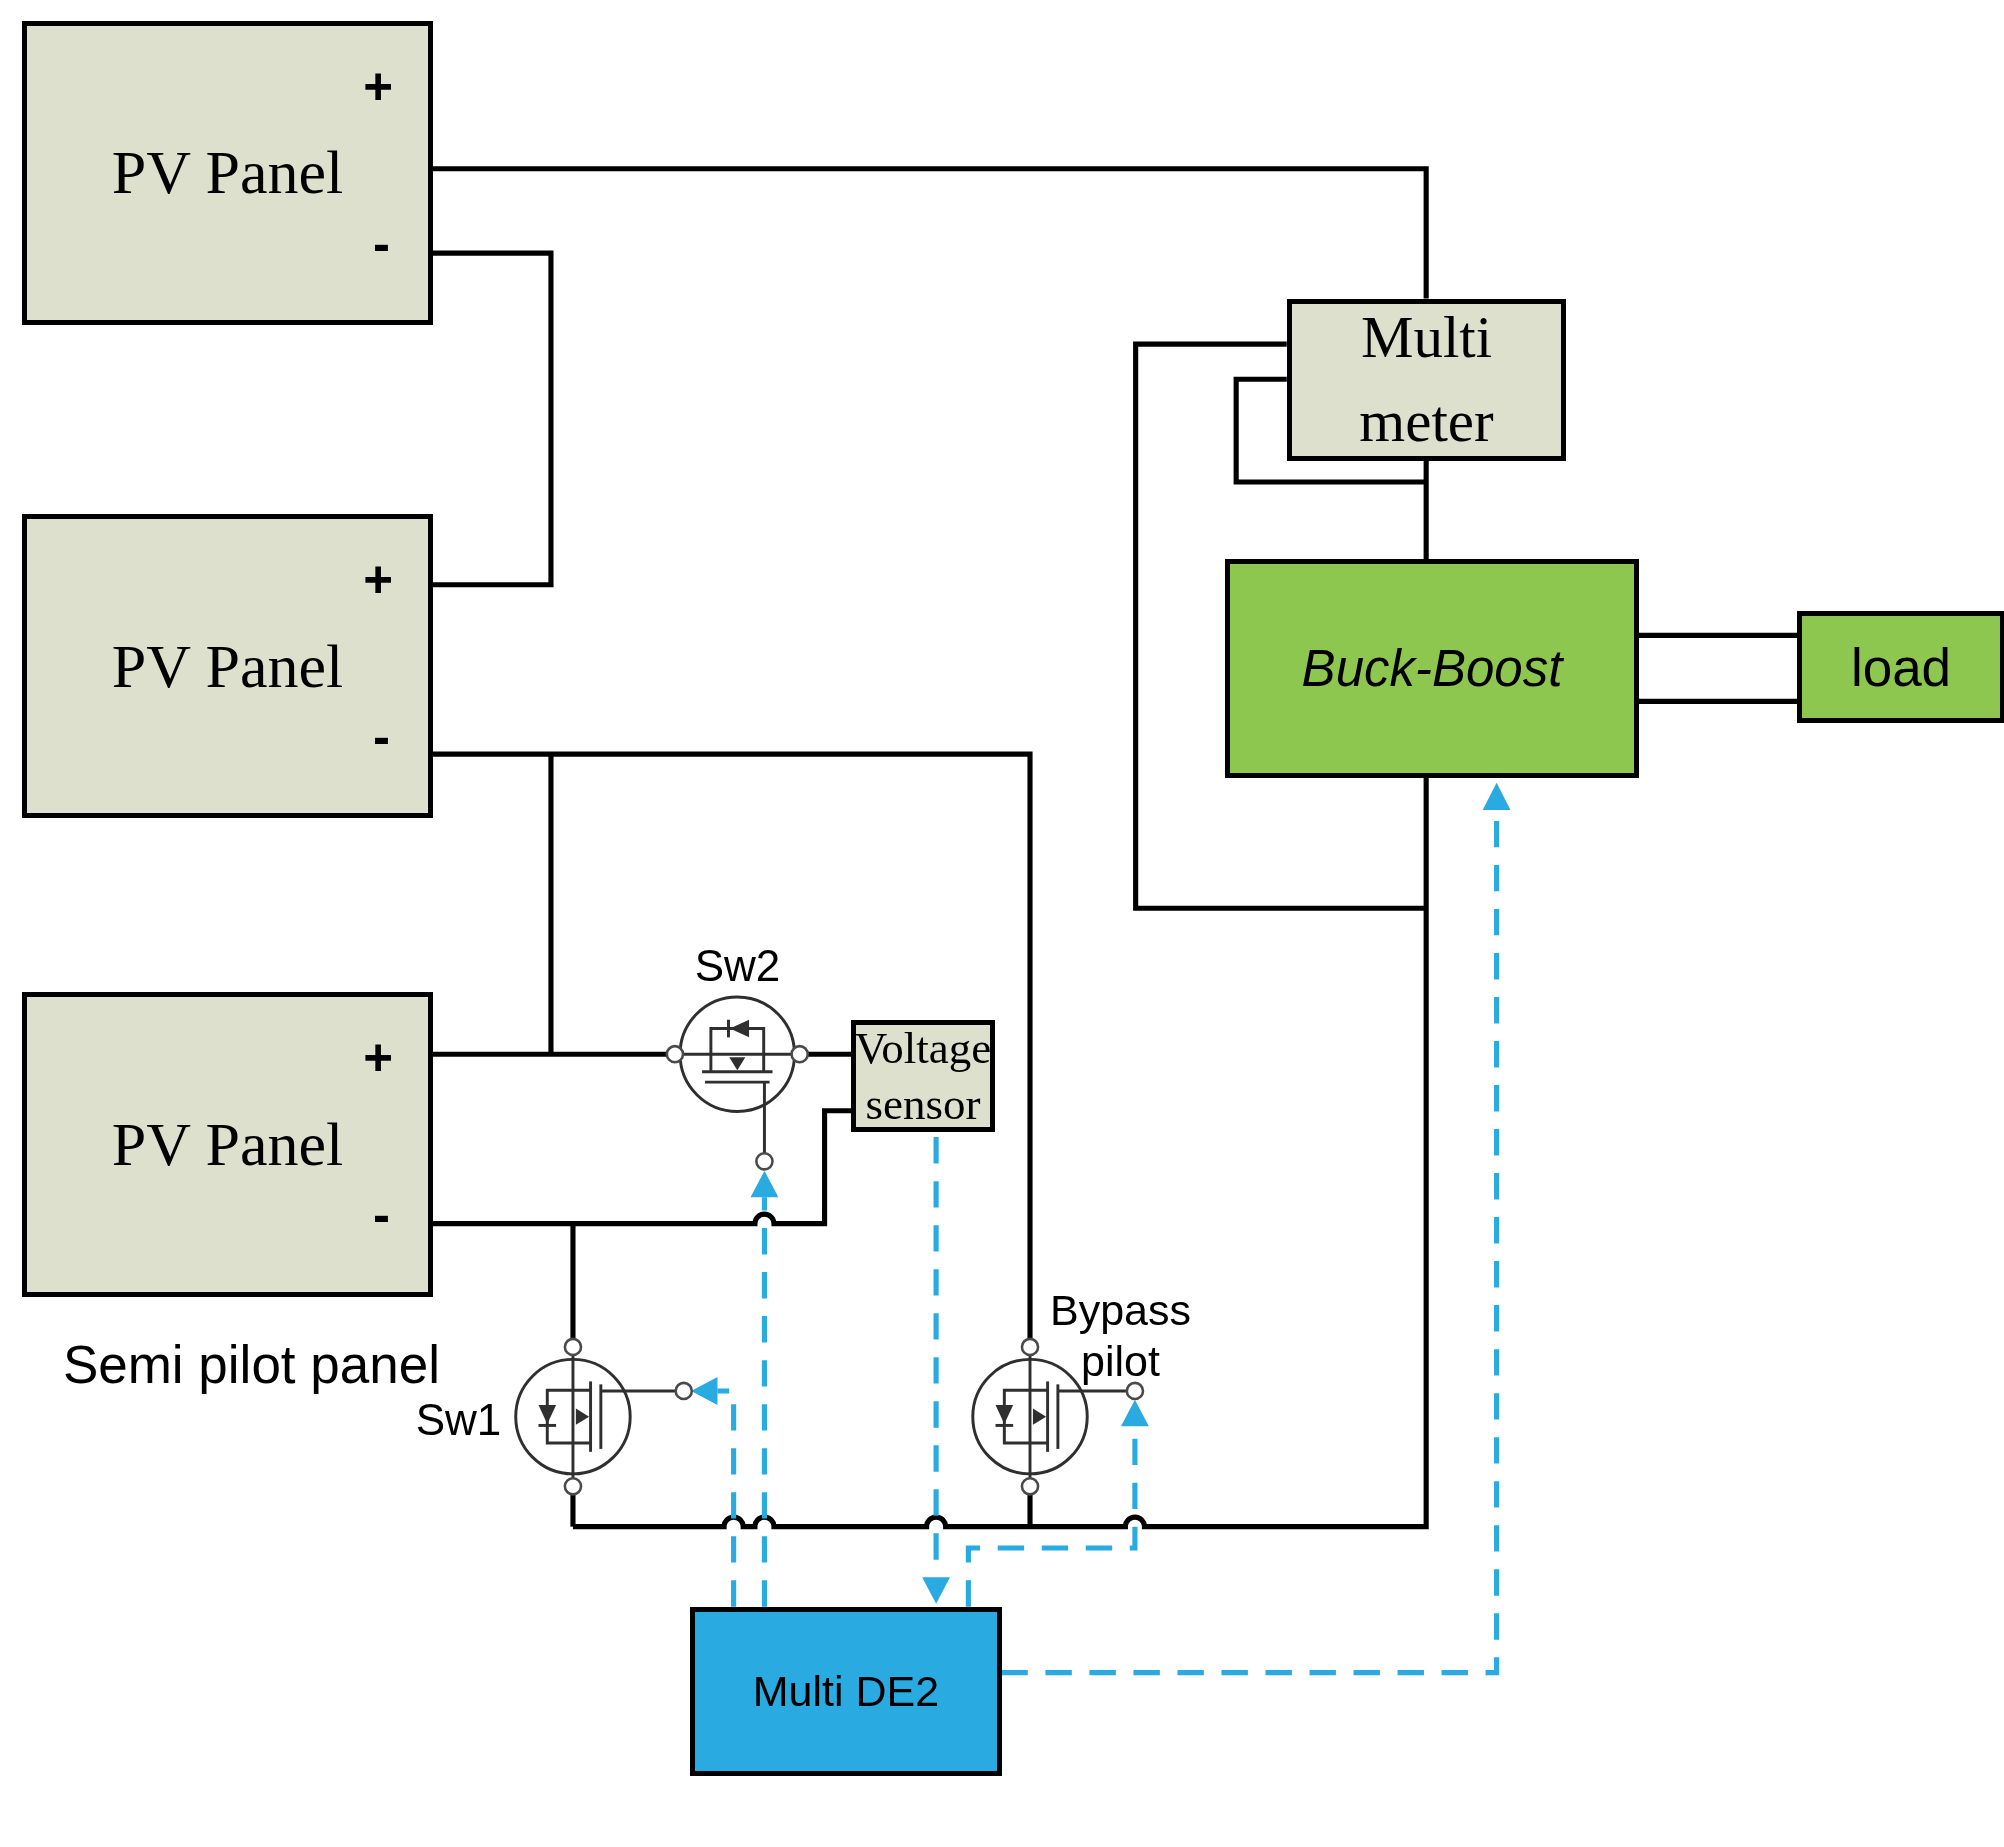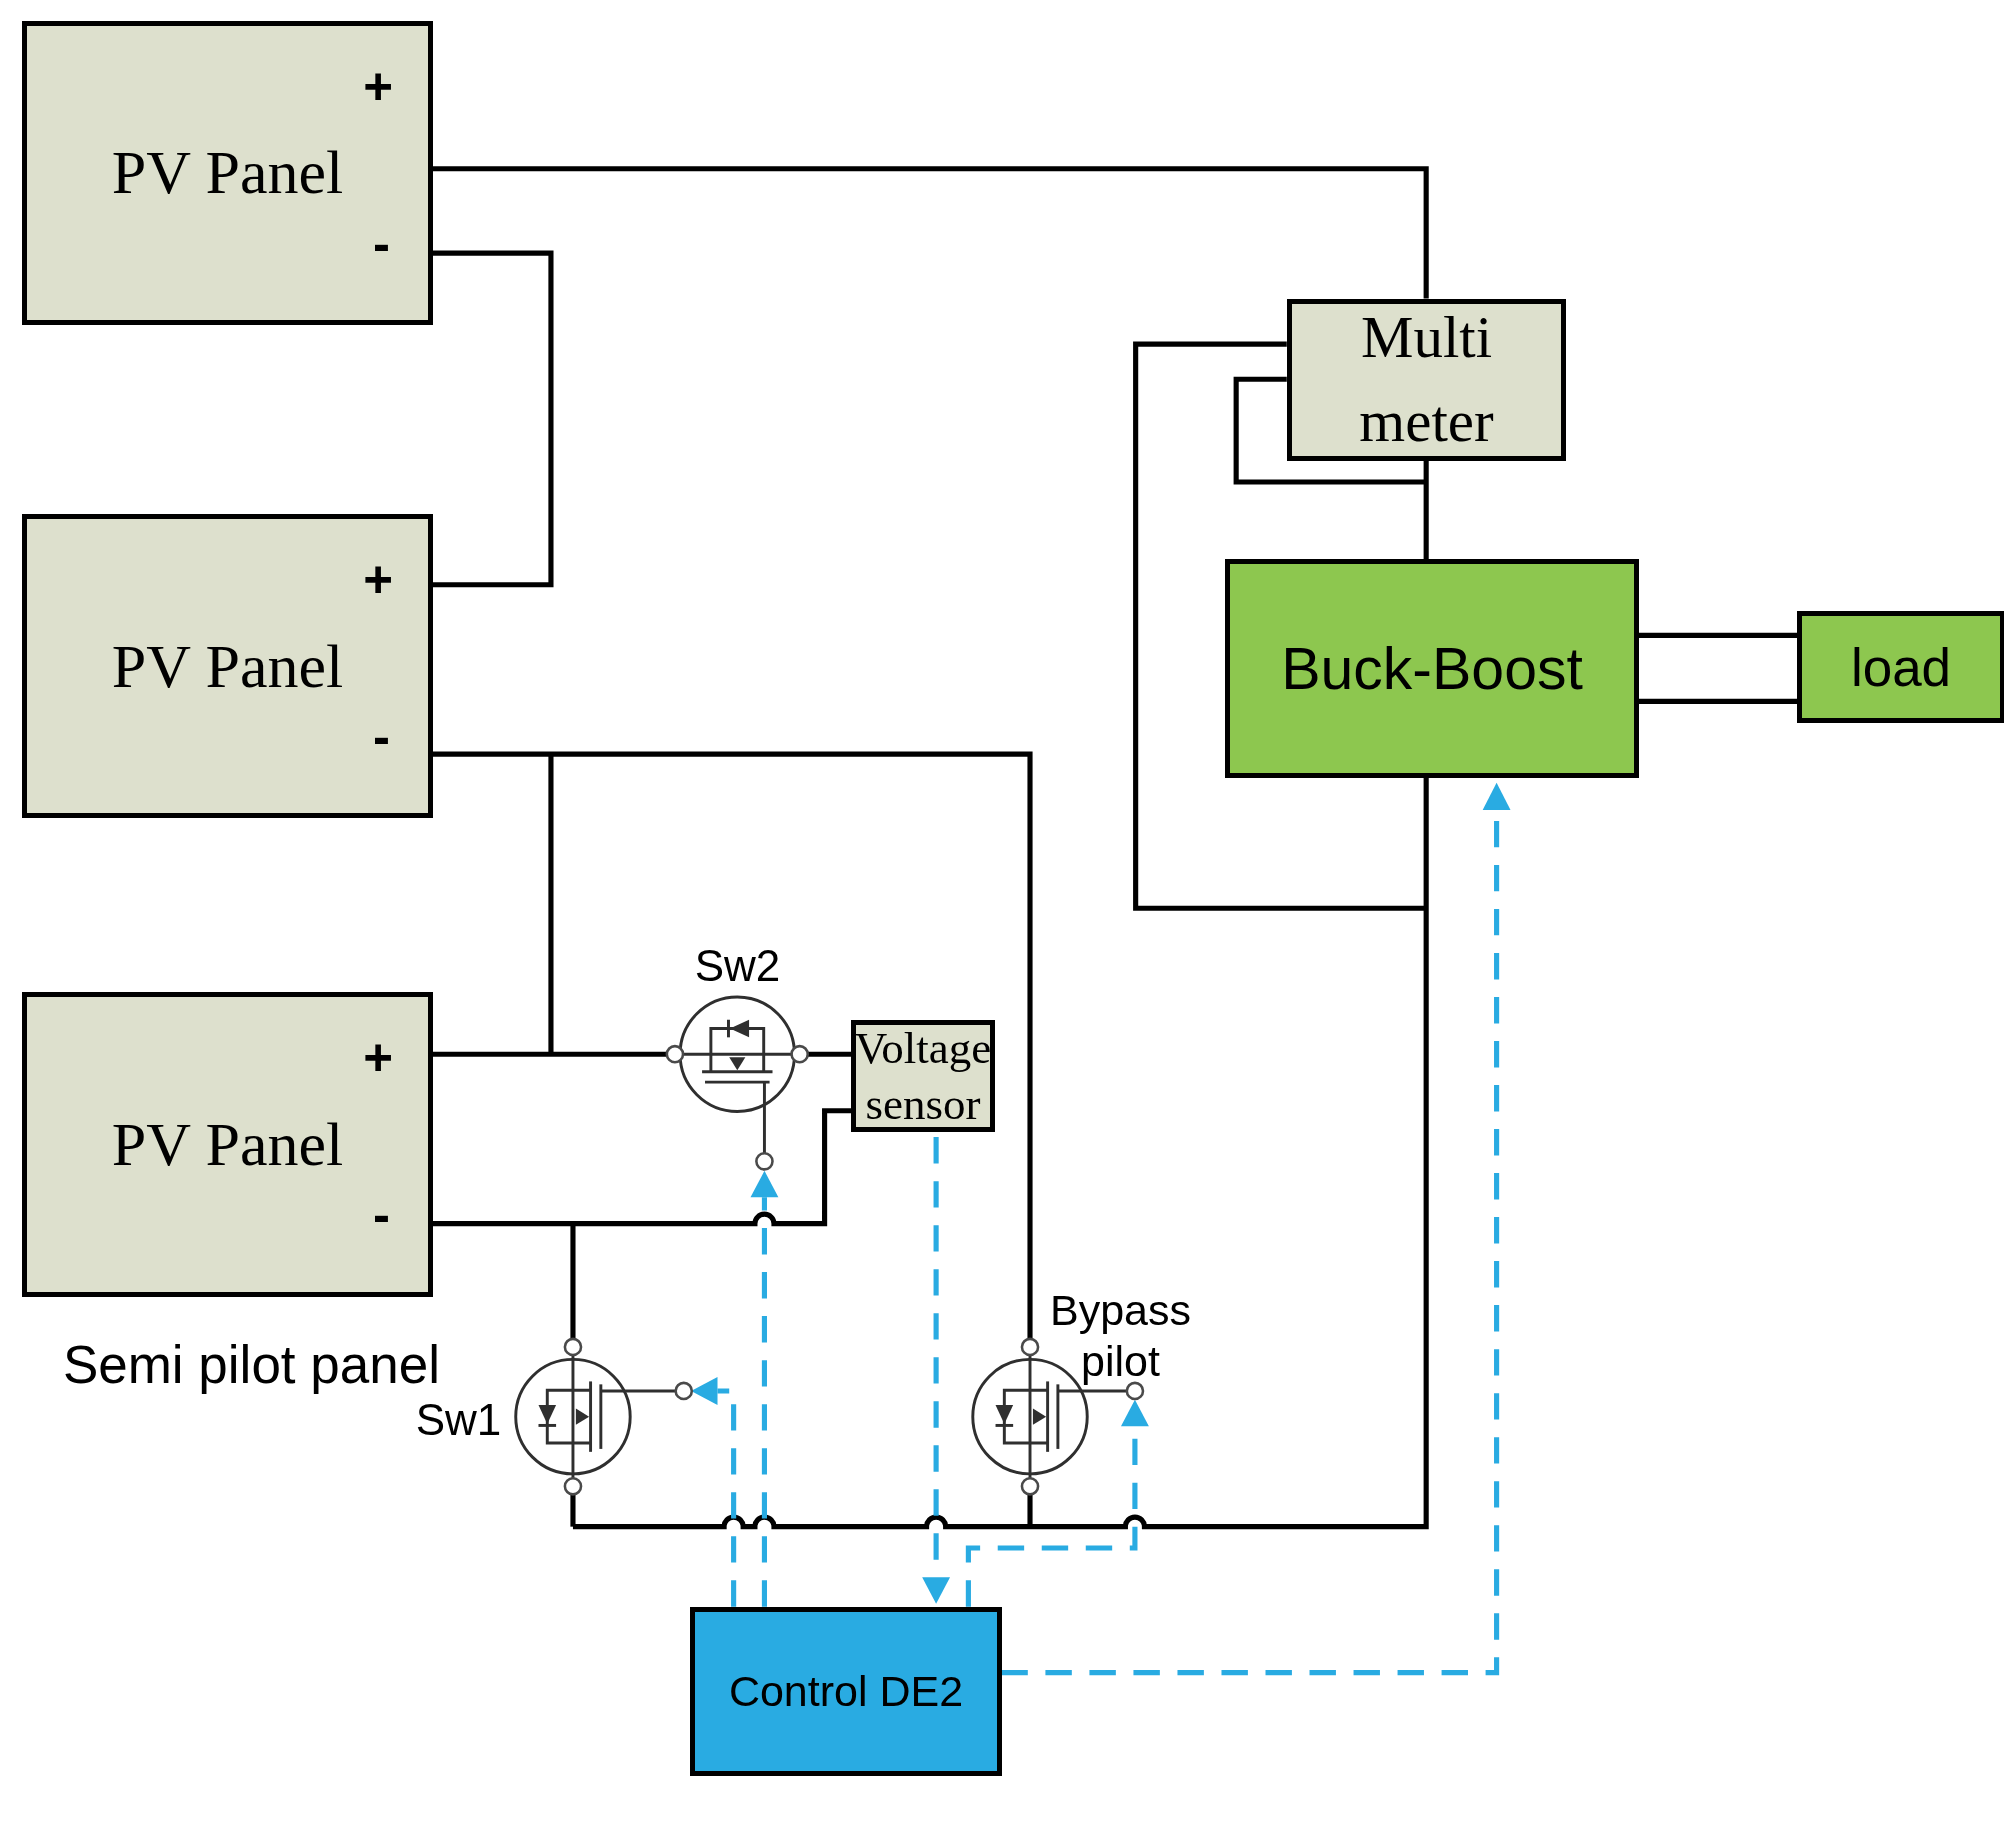--- a/index.html
+++ b/index.html
@@ -17,21 +17,21 @@
          display:flex;align-items:center;justify-content:center;text-align:center;}
   .pv{background:var(--panel-fill,#dde0cd);}
   .pv-label{font-family:"Liberation Serif", serif;font-size:62px;}
   .pm{position:absolute;font-size:51px;font-weight:600;line-height:1;}
   .pm.plus{right:35px;top:35px;}
   .pm.minus{right:38px;top:192px;}
   .meter{background:var(--panel-fill,#dde0cd);text-align:center;}
   .meter-text,.vs-text{font-family:"Liberation Serif", serif;font-size:59px;line-height:1.42;}
   .vs-text{font-size:45px;line-height:1.25;}
   .green{background:var(--green,#8dc74f);}
-  .bb-label{font-size:59px;}
+  .bb-label{font-size:51px;font-style:italic;}
   .load-label{font-size:53px;}
   .blue{background:var(--blue,#29abe2);}
   .de2-label{font-size:43px;}
   .floating{position:absolute;line-height:1.18;}
   .caption{font-size:47px;text-align:center;}
   .semi{font-size:53px;}
   .swlbl{font-size:44px;}
   .byp{font-size:43px;text-align:center;}
 </style>
 </head>
@@ -188,18 +188,18 @@
   <div class="floating swlbl" style="left:664px;top:940px;width:147px;text-align:center;">Sw2</div>
 
   <div class="floating swlbl" style="left:407px;top:1394px;width:103px;text-align:center;">Sw1</div>
 
   <div class="floating byp" style="left:1049px;top:1285px;width:143px;">
     <div>Bypass</div>
     <div>pilot</div>
   </div>
 
   <div class="block blue" style="left:690px;top:1607px;width:312px;height:169px;">
-    <span class="de2-label">Control DE2</span>
+    <span class="de2-label">Multi DE2</span>
   </div>
 
 
 </div>
 
 
 </body></html>

